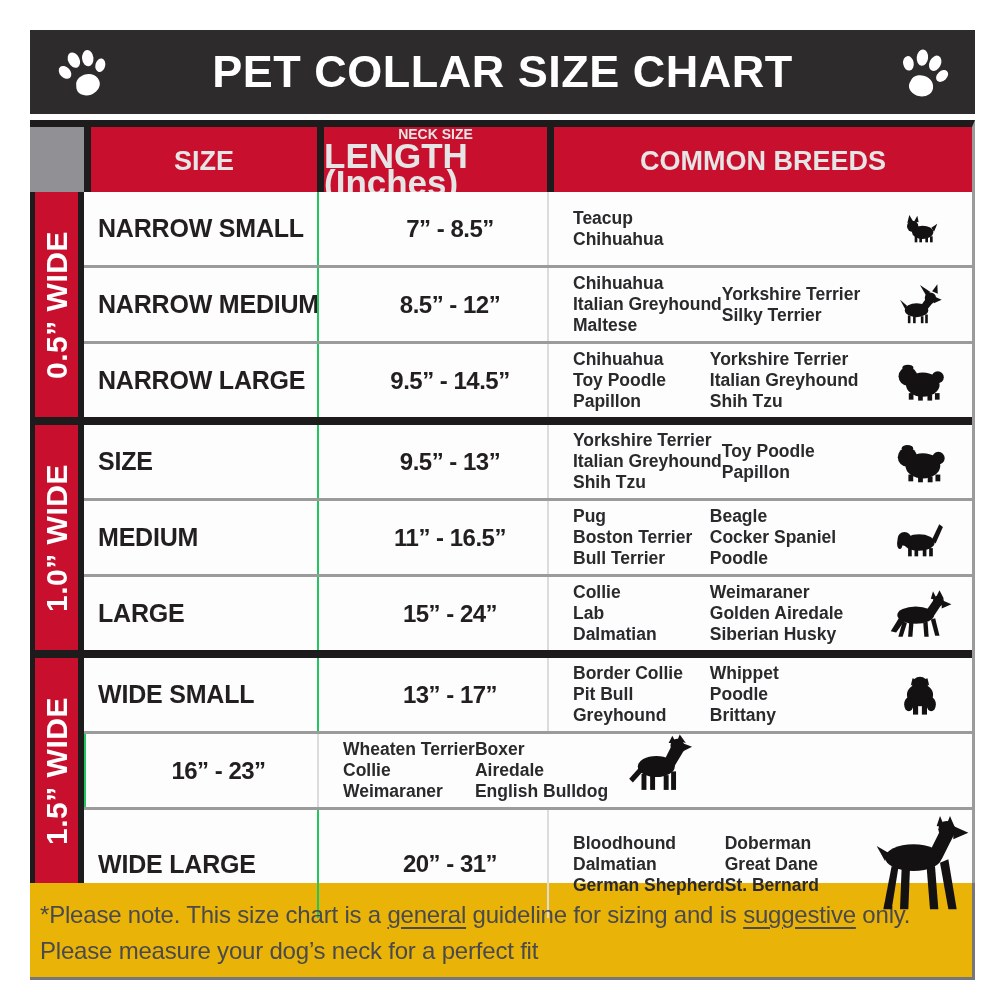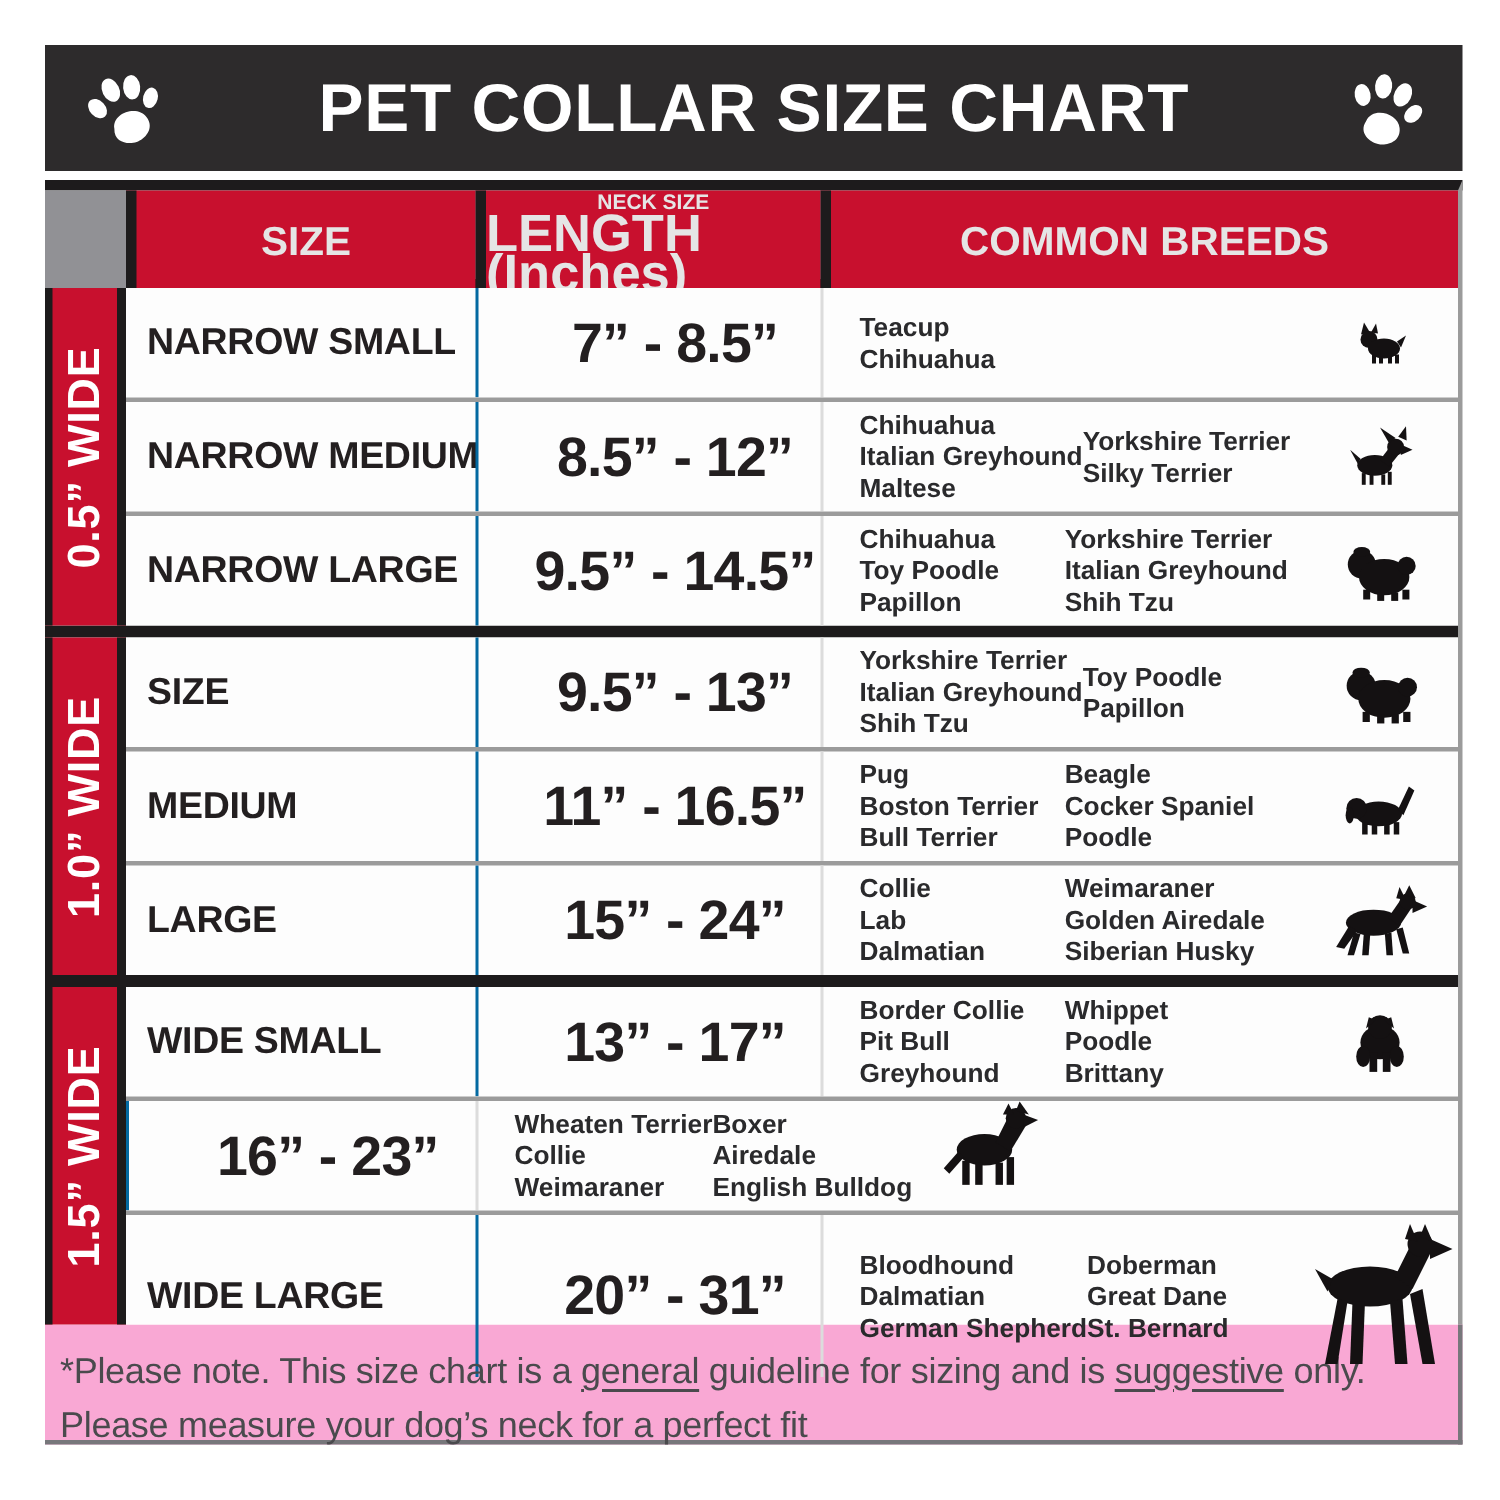--- a/index.html
+++ b/index.html
@@ -35,35 +35,35 @@
               border-right:6px solid #1d1b1c;box-sizing:border-box;}
   .side-label span{position:absolute;top:50%;left:50%;
               transform:translate(-50%,-50%) rotate(-90deg);transform-origin:center;
               white-space:nowrap;color:#ffffff;font-weight:700;font-size:30px;letter-spacing:0.5px;}
   .rows{display:flex;flex-direction:column;}
   .row{height:73px;display:grid;grid-template-columns:233px 230px 1fr;background:#fdfdfd;}
   .row + .row{border-top:3px solid #9b9b9b;}
   .size-cell{display:flex;align-items:center;padding-left:14px;font-weight:700;
              font-size:25px;letter-spacing:-0.2px;white-space:nowrap;}
   .neck-cell{display:flex;align-items:center;justify-content:center;font-weight:700;
-             font-size:37px;letter-spacing:-0.5px;border-left:2px solid #0369a1;
+             font-size:24px;letter-spacing:-0.5px;border-left:2px solid #22c55e;
              box-sizing:border-box;white-space:nowrap;padding-left:34px;}
   .breeds-cell{display:grid;grid-template-columns:1.02fr 1.18fr 104px;
                border-left:2px solid #dcdcdc;box-sizing:border-box;padding-left:24px;}
   .bcol{display:flex;flex-direction:column;justify-content:center;}
   .bline{font-size:17.5px;line-height:21px;color:#2a2a2c;white-space:nowrap;font-weight:bold;}
   .bicon{display:flex;align-items:center;justify-content:center;overflow:visible;}
   .bicon svg{fill:#141112;}
   .bicon.raise svg{position:relative;z-index:2;margin-top:-14px;}
   .bicon.hang{align-items:flex-start;}
   .bicon.hang svg{position:relative;z-index:3;margin-top:4px;}
 
   
-  .footer{background:#f9a8d4;border-right:3px solid #77777b;border-bottom:3px solid #77777b;
-          box-sizing:border-box;height:80px;padding:14px 14px 0 10px;
+  .footer{background:#eab308;border-right:3px solid #77777b;border-bottom:3px solid #77777b;
+          box-sizing:border-box;height:97px;padding:14px 14px 0 10px;
           color:#4a4a4d;font-size:24px;line-height:36px;}
   .footer .fline{white-space:nowrap;letter-spacing:-0.2px;}
   .footer .u{text-decoration:underline;text-decoration-thickness:2px;text-underline-offset:4px;}
 </style>
 </head>
 <body>
 
 <div class="page">
  <div class="content">
 

